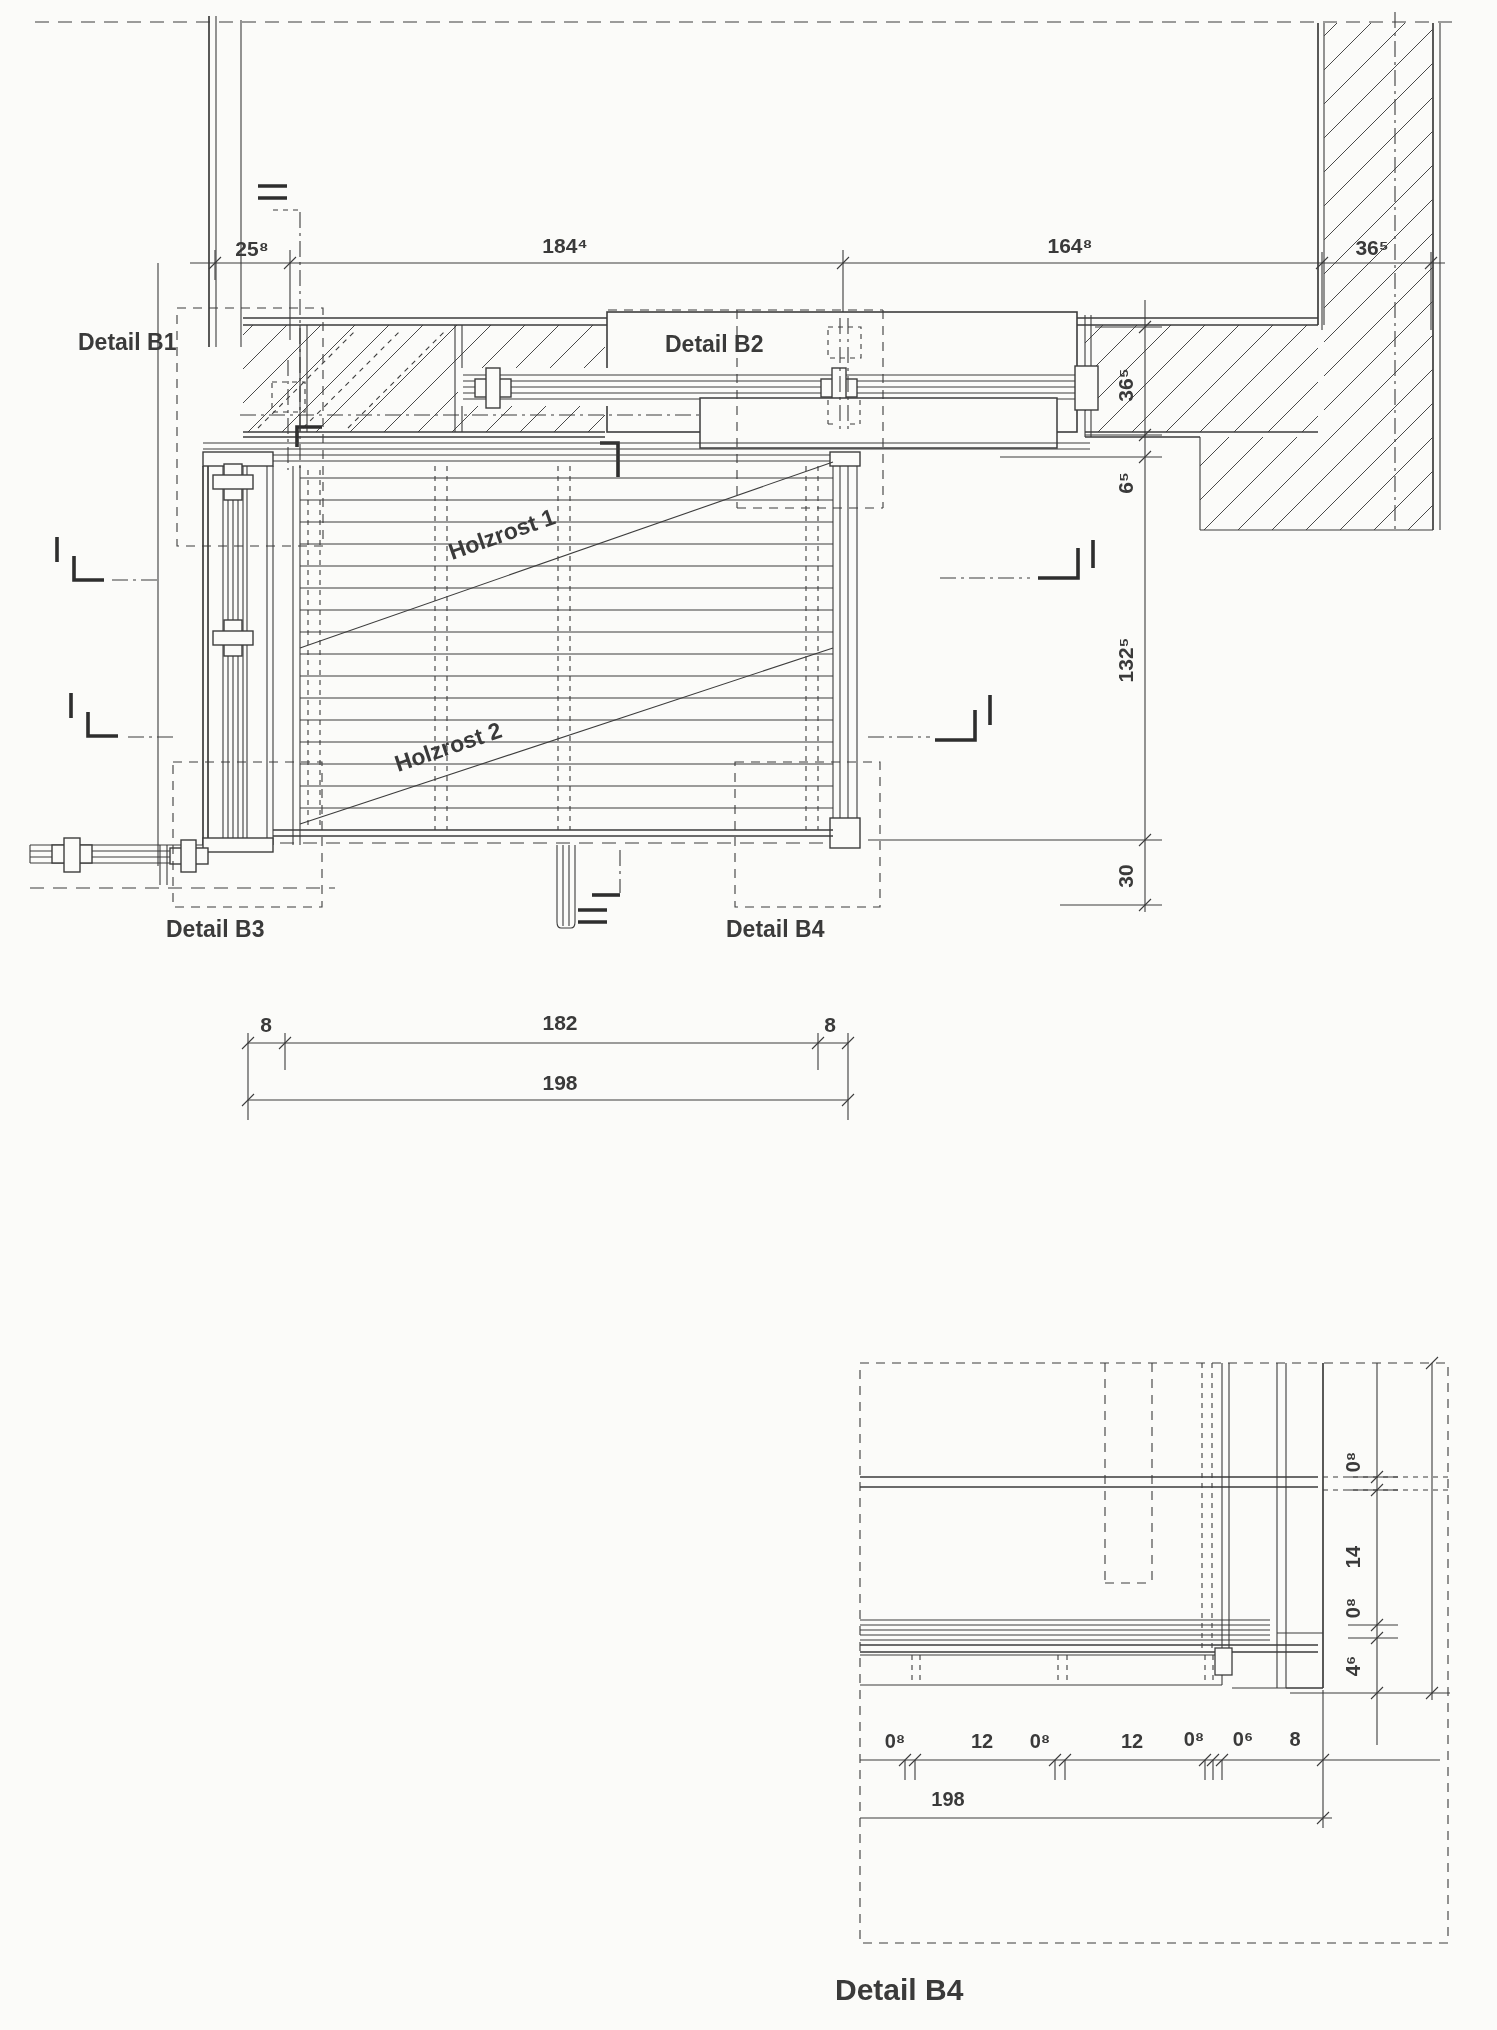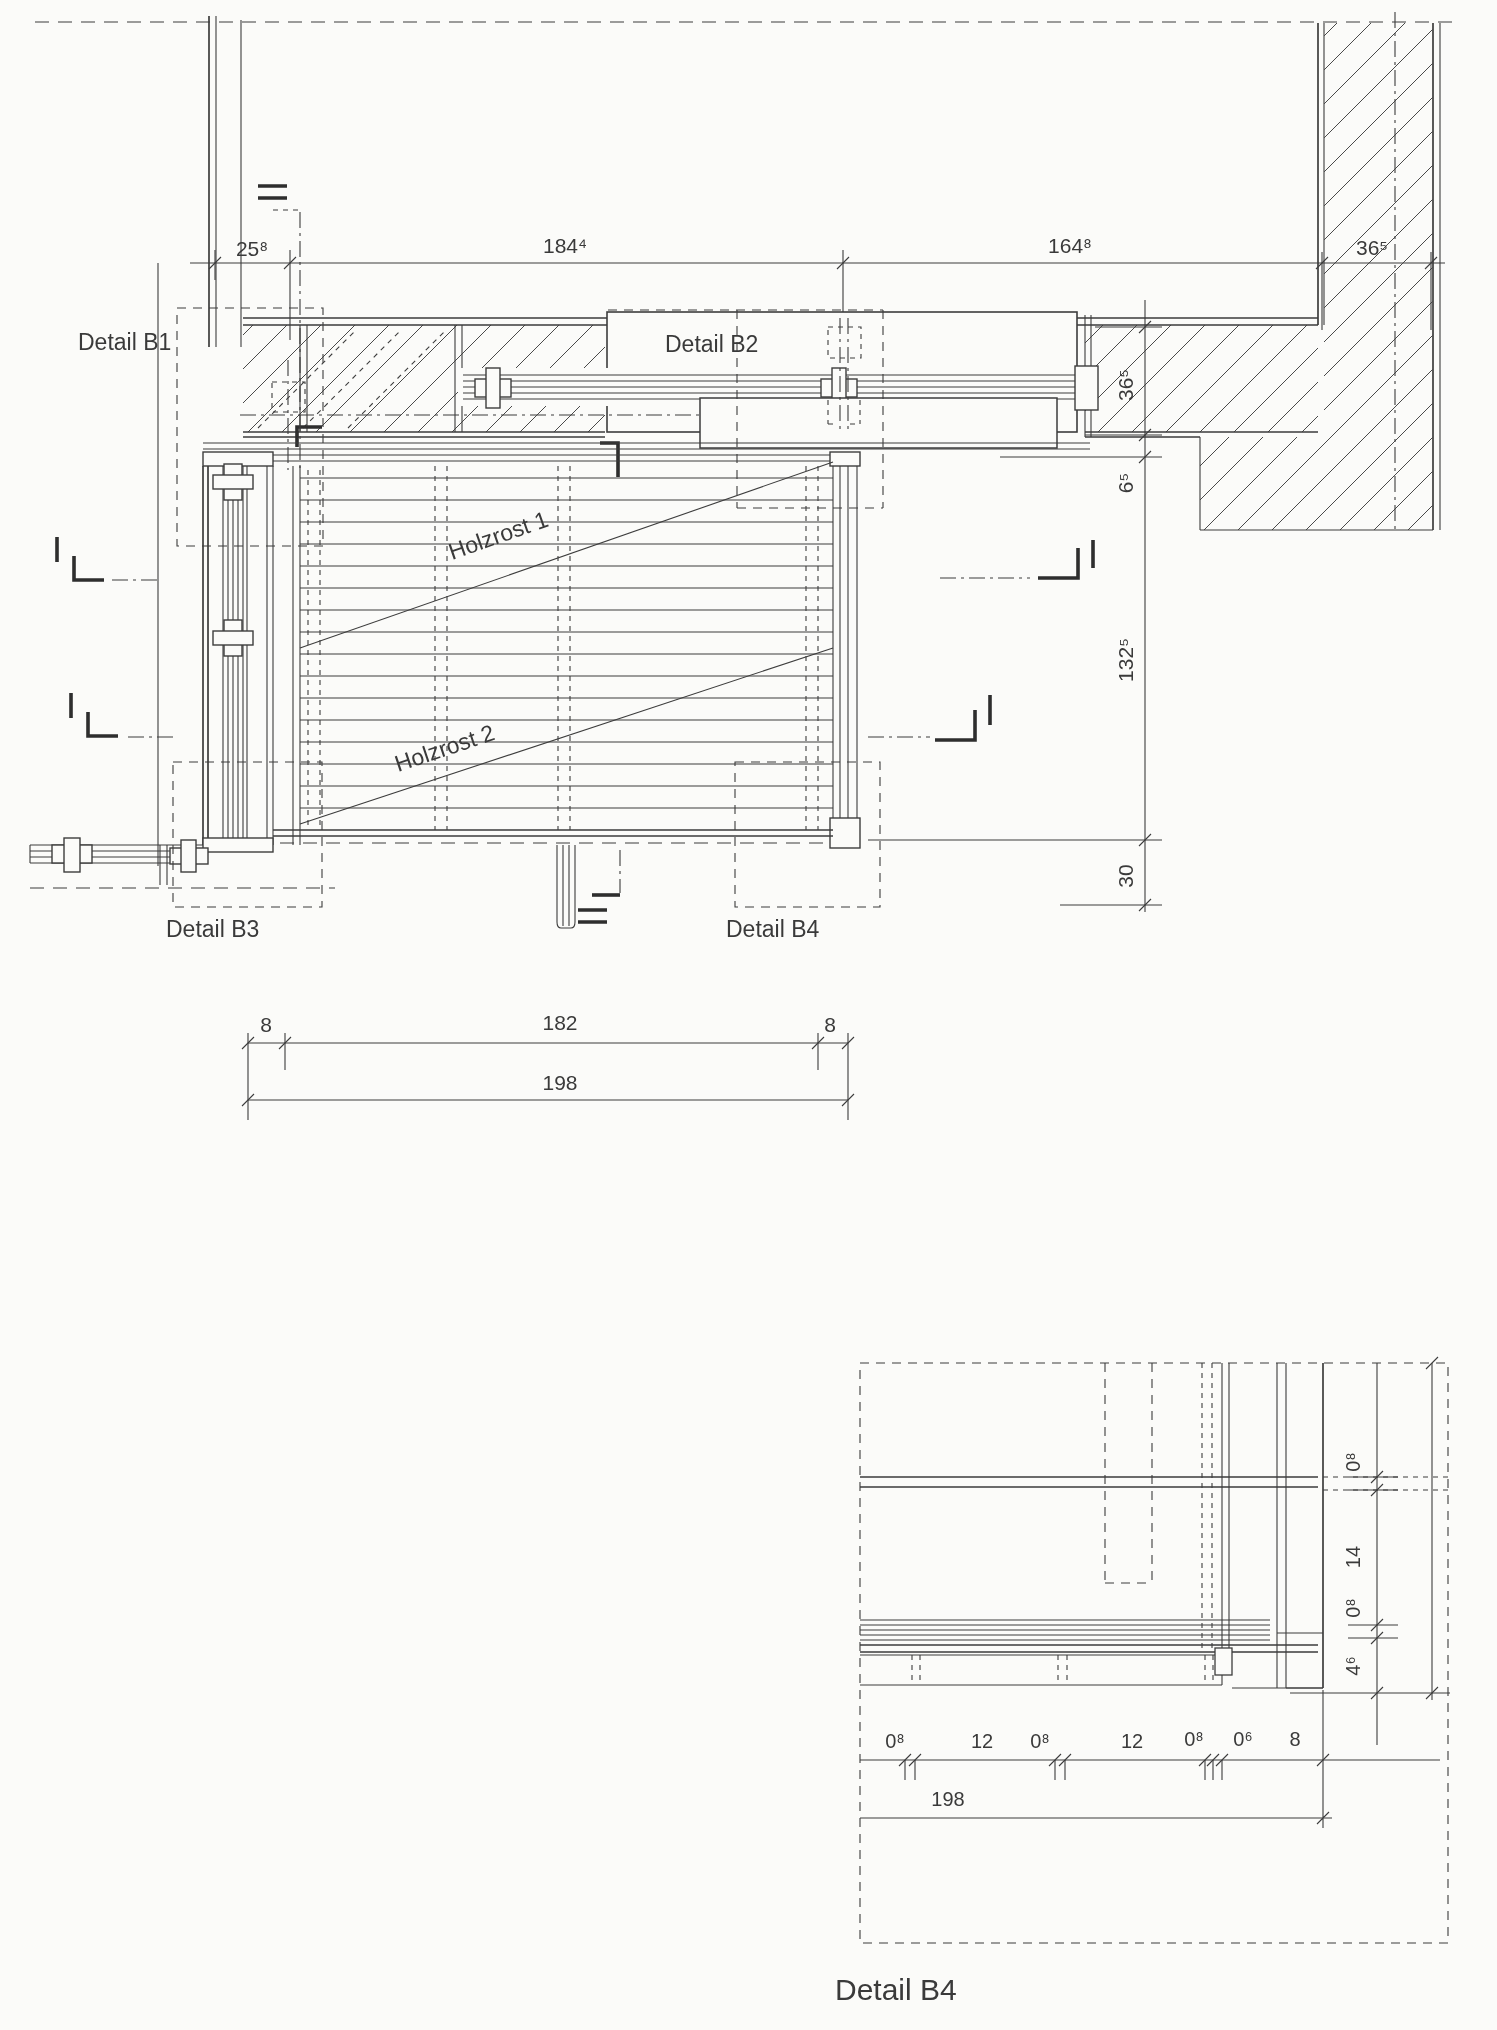--- a/index.html
+++ b/index.html
@@ -1,16 +1,16 @@
 <!DOCTYPE html>
 <html><head>
 <meta charset="utf-8">
 <style>
   html,body{margin:0;padding:0;background:#e8e8e6;}
-  .sheet{width:1497px;height:2030px;background:#fbfbf9;margin:0 auto;position:relative;}
+  .sheet{width:1497px;height:2030px;background:#fbfbf9;margin:0 auto;position:relative;font-weight:bold;}
   svg{display:block;}
   .ln{stroke:#3d3d3d;stroke-width:1.1;fill:none;stroke-linecap:butt;}
   .md{stroke:#3d3d3d;stroke-width:1.7;fill:none;}
   .th{stroke:#2e2e2e;stroke-width:3.6;fill:none;}
   .da{stroke-dasharray:9,7;}
   .ds{stroke-dasharray:5,5;}
   .dc{stroke-dasharray:16,5,3,5;}
   .dl{stroke-dasharray:14,9;}
   .wh{fill:#fbfbf9;}
   text{fill:#3a3a3a;font-family:"Liberation Sans","DejaVu Sans",sans-serif;}

